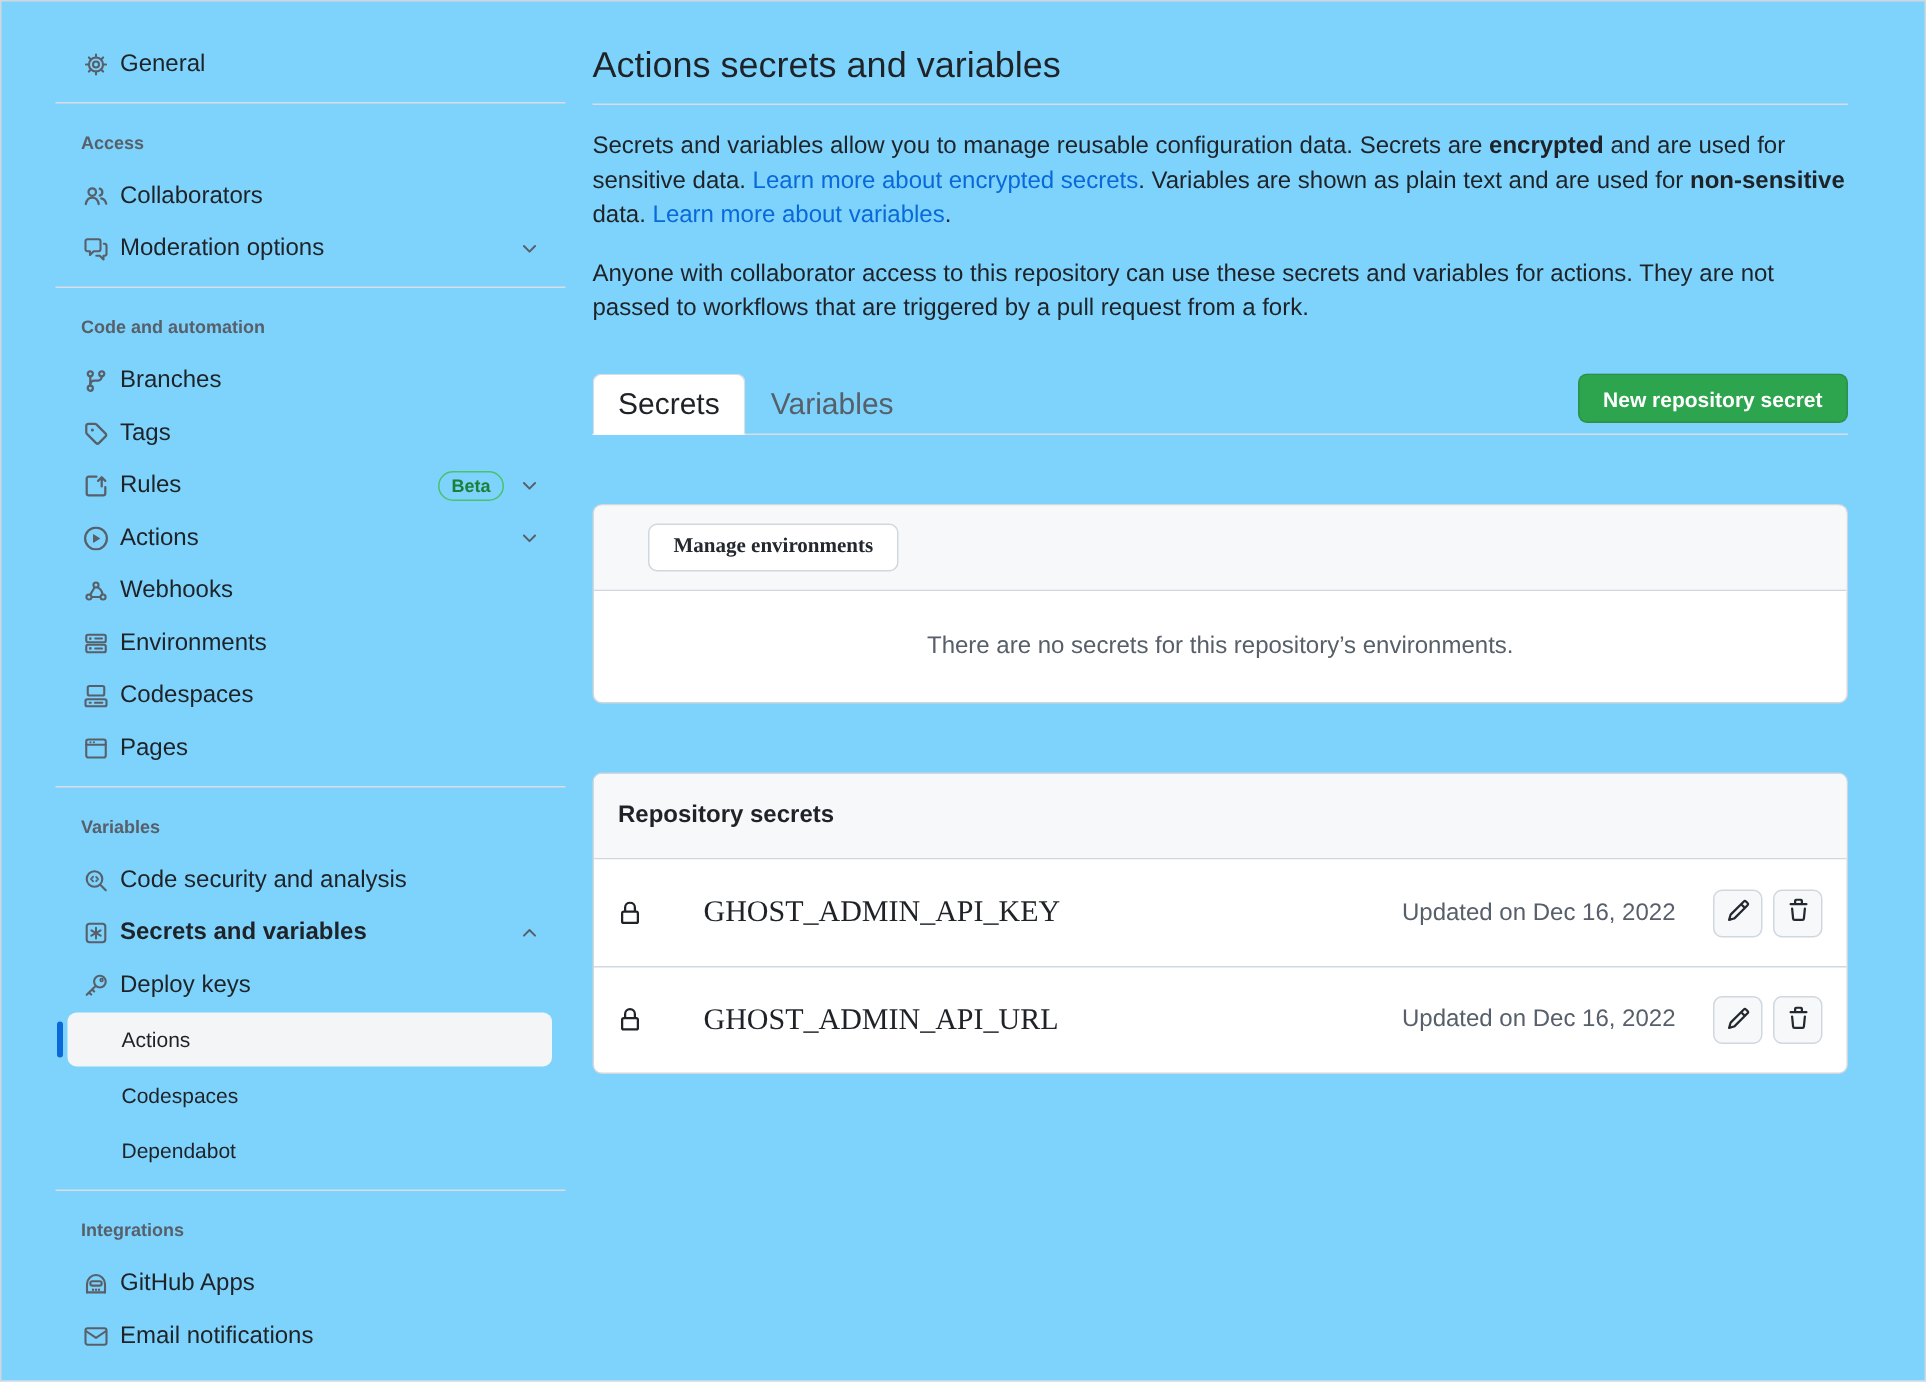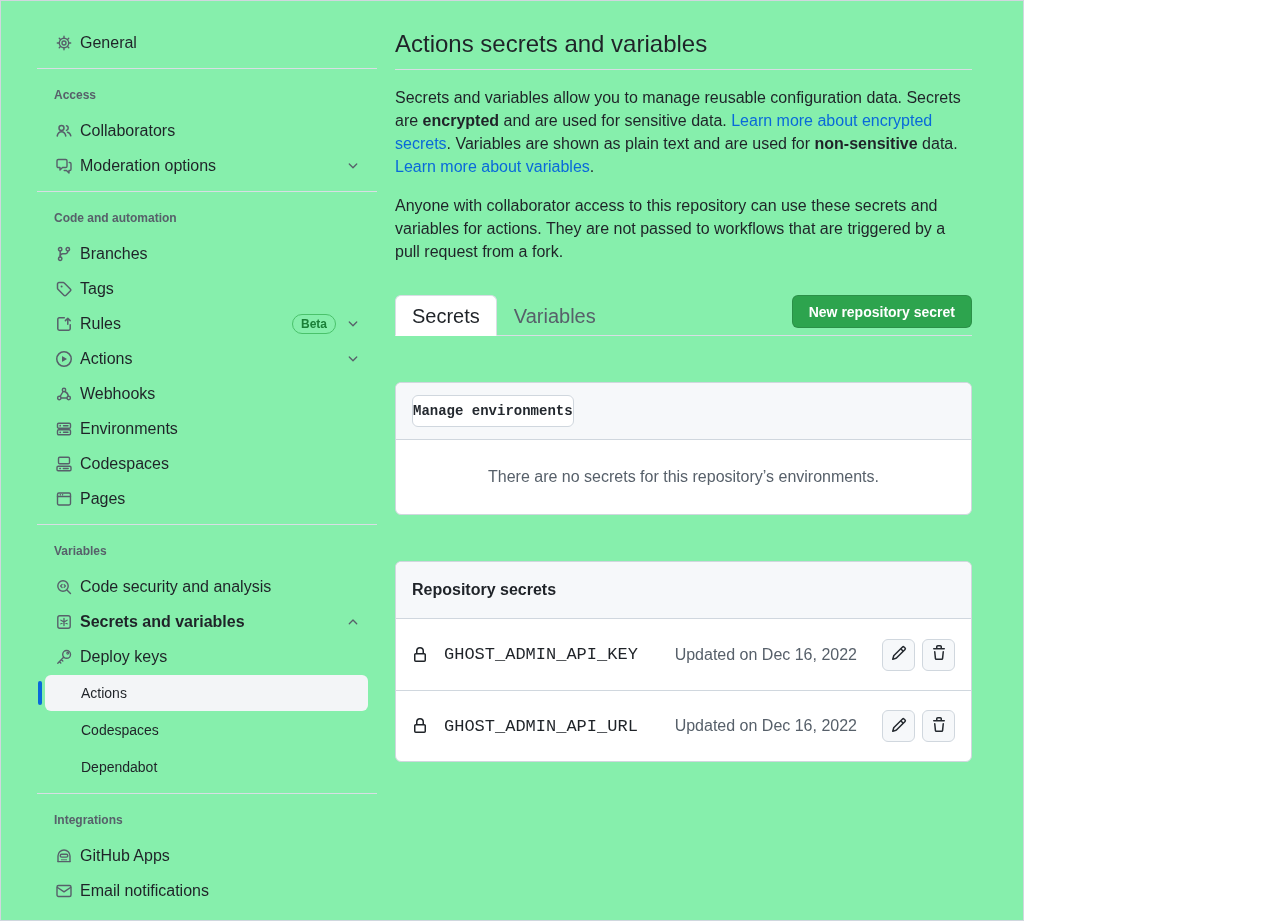--- a/index.html
+++ b/index.html
@@ -3,23 +3,23 @@
 <meta charset="utf-8">
 <style>
   * { box-sizing: border-box; }
   html,body { margin:0; padding:0; background:#fff; }
   body {
     font-family: "Liberation Sans", "DejaVu Sans", sans-serif;
     color: var(--fg, #1f2328);
     -webkit-font-smoothing: antialiased;
   }
   .frame {
-    width:1024px; height:921px;
+    width:1284px; height:921px;
     border:1px solid var(--border, #d0d7de);
-    display:flex; overflow:hidden; background:#86efac;
+    display:flex; overflow:hidden; background:#7dd3fc;
   }
 
   
   .sidebar { width:376px; flex:none; padding:24px 0 0 36px; }
   .sb-divider { border:0; border-top:1px solid #d8dee4; margin:8px 0; }
   .side-heading {
     font-size:12px; font-weight:700; color:var(--muted,#57606a);
     padding:10px 0 10px 17px; line-height:16px;
   }
   .side-item {
@@ -79,31 +79,31 @@
 
   .box { margin-top:46px; border:1px solid var(--border,#d0d7de); border-radius:6px; background:#fff; }
   .box-header {
     display:flex; align-items:center; justify-content:space-between;
     background:var(--subtle,#f6f8fa); border-bottom:1px solid var(--border,#d0d7de);
     border-radius:6px 6px 0 0; padding:12px 16px; min-height:56px;
   }
   .box-title { font-size:16px; font-weight:700; line-height:32px; }
   .btn-default {
     background:#fff; border:1px solid var(--border,#d0d7de); border-radius:6px;
-    height:32px; padding:0 0; font-size:14px; font-weight:600;
-    color:#24292f; cursor:pointer; font-family:Liberation Mono, monospace;
+    height:32px; padding:0 16px; font-size:14px; font-weight:600;
+    color:#24292f; cursor:pointer; font-family:Liberation Serif, serif;margin-left:20px;
   }
   .box-empty { padding:28px 16px; text-align:center; color:var(--muted,#57606a); font-size:16px; }
 
   .secret-row { display:flex; align-items:center; padding:0 16px; height:71px; }
   .secret-row + .secret-row { border-top:1px solid var(--border,#d0d7de); }
   .secret-row .lock { display:flex; color:#1f2328; margin-right:16px; flex:none; }
   .secret-name {
-    font-family:Liberation Mono, monospace;
-    font-size:17px; color:#1f2328; margin-right:auto;
+    font-family:Liberation Serif, serif;
+    font-size:20px; color:#1f2328; margin-right:auto;margin-left:25px;
   }
   .secret-updated { color:var(--muted,#57606a); font-size:16px; }
   .row-actions { display:flex; gap:7px; margin-left:25px; }
   .icon-btn {
     width:33px; height:32px; display:inline-flex; align-items:center; justify-content:center;
     background:var(--subtle,#f6f8fa); border:1px solid var(--border,#d0d7de);
     border-radius:6px; color:#24292f; cursor:pointer; padding:0;
   }
   .icon-btn svg { width:16px; height:16px; }
 </style>

